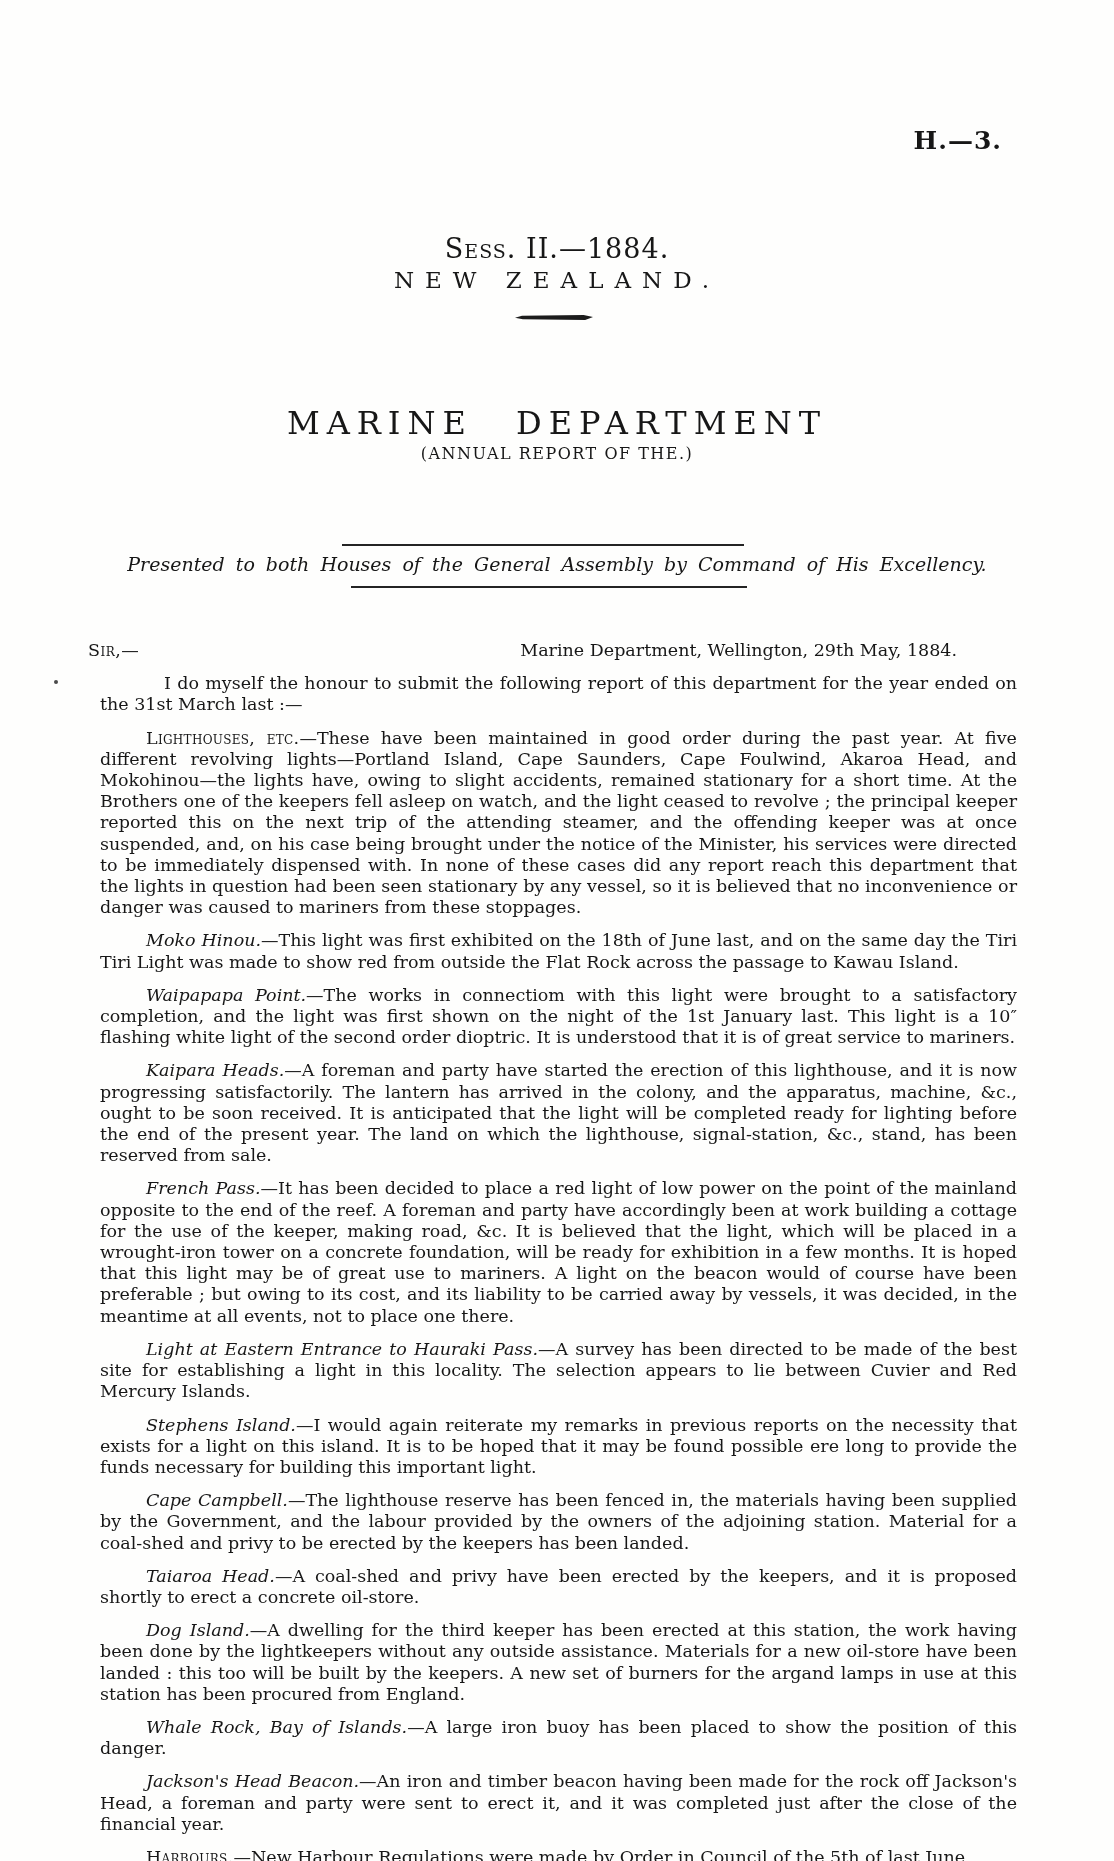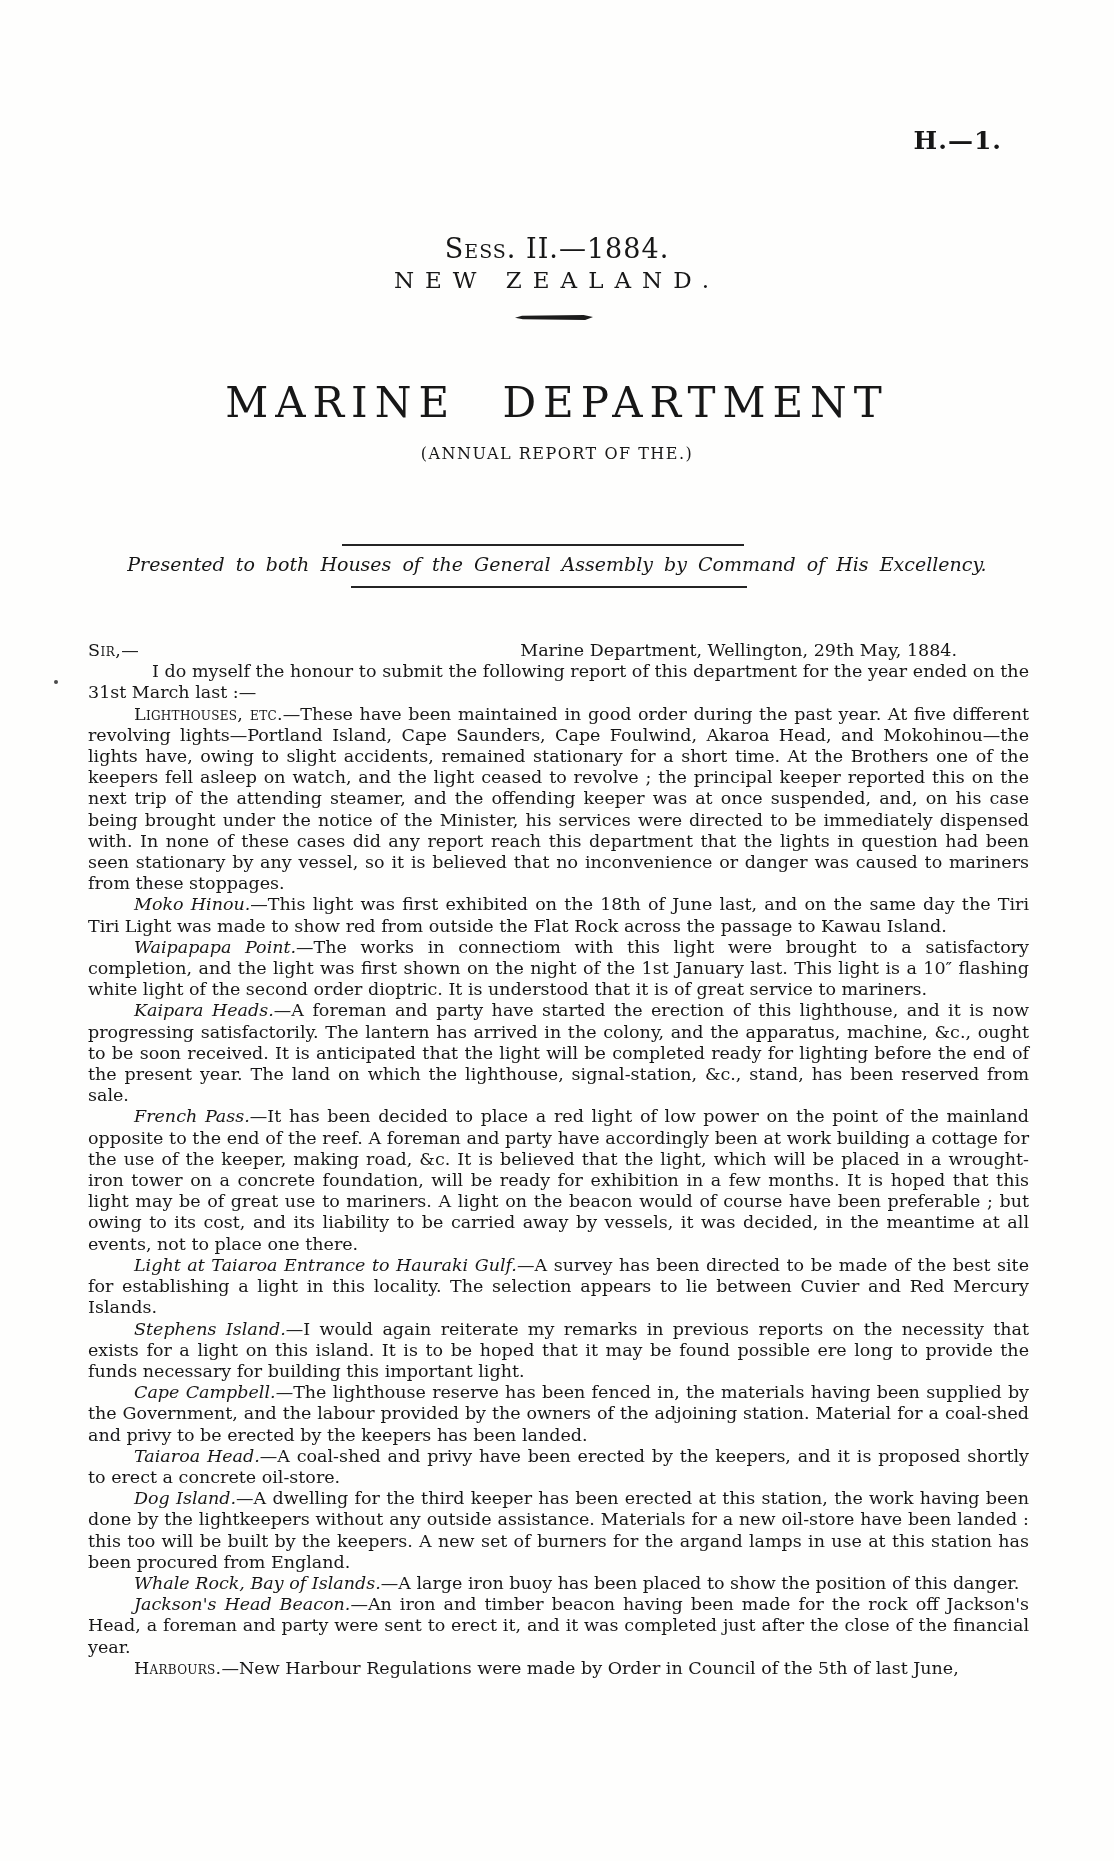--- a/index.html
+++ b/index.html
@@ -24,22 +24,22 @@
     position:absolute; top:267px; left:0; width:100%;
     text-align:center; font-size:23px; letter-spacing:11px;
   }
   .masthead-divider {
     position:absolute; top:315px; left:50%;
     width:78px; height:5px; margin-left:-42px;
     background:#1c1c1c;
     clip-path:polygon(0 55%, 9% 15%, 88% 0, 100% 40%, 90% 100%, 10% 85%);
   }
   .doc-title {
-    position:absolute; top:378px; left:0; width:100%;
-    text-align:center; font-size:42px; letter-spacing:7px; word-spacing:26px;
+    position:absolute; top:404px; left:0; width:100%;
+    text-align:center; font-size:32px; letter-spacing:7px; word-spacing:26px;
     white-space:nowrap;
   }
   .doc-subtitle {
     position:absolute; top:444px; left:0; width:100%;
     text-align:center; font-size:16px; letter-spacing:1.5px;
   }
   .presented-block {
     position:absolute; top:544px; left:0; width:100%;
     text-align:center;
   }
@@ -53,41 +53,41 @@
     margin:7px 16px 11px; word-spacing:5px;
   }
   .report {
     position:absolute; top:640px; left:88px; width:941px;
     font-size:17.5px; line-height:21.2px;
     text-align:justify;
   }
   .sir-line { display:flex; }
   .salutation { font-variant:small-caps; letter-spacing:0.5px; }
   .dateline { margin-left:auto; margin-right:72px; }
-  .para { margin:0; text-indent:46px; }
+  .para { margin:12px; text-indent:46px; }
   .para.deep { text-indent:64px; }
   .lead.italic { font-style:italic; }
   .lead.smallcaps { font-variant:small-caps; letter-spacing:0.3px; }
   .footer-sig {
     margin:1px 0 0 0; text-indent:76px;
     font-weight:bold; font-size:20px; letter-spacing:0.5px;
     text-align:left;
   }
   .margin-mark {
     position:absolute; top:680px; left:54px;
     width:4px; height:4px; border-radius:50%;
     background:#4a4a4a;
   }
 </style>
 </head>
 <body>
 
 <div class="page">
 
-  <div class="doc-ref">H.—1.</div>
+  <div class="doc-ref">H.—3.</div>
 
   <div class="session-line"><span class="sc">Sess.</span><span> II.—1884.</span></div>
 
   <div class="country-line">NEW ZEALAND.</div>
 
   <div class="masthead-divider"></div>
 
   <div class="doc-title">MARINE  DEPARTMENT</div>
 
   <div class="doc-subtitle">(ANNUAL REPORT OF THE.)</div>
@@ -112,21 +112,21 @@
     <p class="para"><span class="lead smallcaps">Lighthouses, etc.</span><span>—These have been maintained in good order during the past year.  At five different revolving lights—Portland Island, Cape Saunders, Cape Foulwind, Akaroa Head, and Mokohinou—the lights have, owing to slight accidents, remained stationary for a short time.  At the Brothers one of the keepers fell asleep on watch, and the light ceased to revolve ; the principal keeper reported this on the next trip of the attending steamer, and the offending keeper was at once suspended, and, on his case being brought under the notice of the Minister, his services were directed to be immediately dispensed with.  In none of these cases did any report reach this department that the lights in question had been seen stationary by any vessel, so it is believed that no inconvenience or danger was caused to mariners from these stoppages.</span></p>
 
     <p class="para"><span class="lead italic">Moko Hinou.</span><span>—This light was first exhibited on the 18th of June last, and on the same day the Tiri Tiri Light was made to show red from outside the Flat Rock across the passage to Kawau Island.</span></p>
 
     <p class="para"><span class="lead italic">Waipapapa Point.</span><span>—The works in connectiom with this light were brought to a satisfactory completion, and the light was first shown on the night of the 1st January last.  This light is a 10″ flashing white light of the second order dioptric.  It is understood that it is of great service to mariners.</span></p>
 
     <p class="para"><span class="lead italic">Kaipara Heads.</span><span>—A foreman and party have started the erection of this lighthouse, and it is now progressing satisfactorily.  The lantern has arrived in the colony, and the apparatus, machine, &amp;c., ought to be soon received.  It is anticipated that the light will be completed ready for lighting before the end of the present year.  The land on which the lighthouse, signal-station, &amp;c., stand, has been reserved from sale.</span></p>
 
     <p class="para"><span class="lead italic">French Pass.</span><span>—It has been decided to place a red light of low power on the point of the mainland opposite to the end of the reef.  A foreman and party have accordingly been at work building a cottage for the use of the keeper, making road, &amp;c.  It is believed that the light, which will be placed in a wrought-iron tower on a concrete foundation, will be ready for exhibition in a few months.  It is hoped that this light may be of great use to mariners.  A light on the beacon would of course have been preferable ; but owing to its cost, and its liability to be carried away by vessels, it was decided, in the meantime at all events, not to place one there.</span></p>
 
-    <p class="para"><span class="lead italic">Light at Taiaroa Entrance to Hauraki Gulf.</span><span>—A survey has been directed to be made of the best site for establishing a light in this locality.  The selection appears to lie between Cuvier and Red Mercury Islands.</span></p>
+    <p class="para"><span class="lead italic">Light at Eastern Entrance to Hauraki Pass.</span><span>—A survey has been directed to be made of the best site for establishing a light in this locality.  The selection appears to lie between Cuvier and Red Mercury Islands.</span></p>
 
     <p class="para"><span class="lead italic">Stephens Island.</span><span>—I would again reiterate my remarks in previous reports on the necessity that exists for a light on this island.  It is to be hoped that it may be found possible ere long to provide the funds necessary for building this important light.</span></p>
 
     <p class="para"><span class="lead italic">Cape Campbell.</span><span>—The lighthouse reserve has been fenced in, the materials having been supplied by the Government, and the labour provided by the owners of the adjoining station.  Material for a coal-shed and privy to be erected by the keepers has been landed.</span></p>
 
     <p class="para"><span class="lead italic">Taiaroa Head.</span><span>—A coal-shed and privy have been erected by the keepers, and it is proposed shortly to erect a concrete oil-store.</span></p>
 
     <p class="para"><span class="lead italic">Dog Island.</span><span>—A dwelling for the third keeper has been erected at this station, the work having been done by the lightkeepers without any outside assistance.  Materials for a new oil-store have been landed : this too will be built by the keepers.  A new set of burners for the argand lamps in use at this station has been procured from England.</span></p>
 
     <p class="para"><span class="lead italic">Whale Rock, Bay of Islands.</span><span>—A large iron buoy has been placed to show the position of this danger.</span></p>

